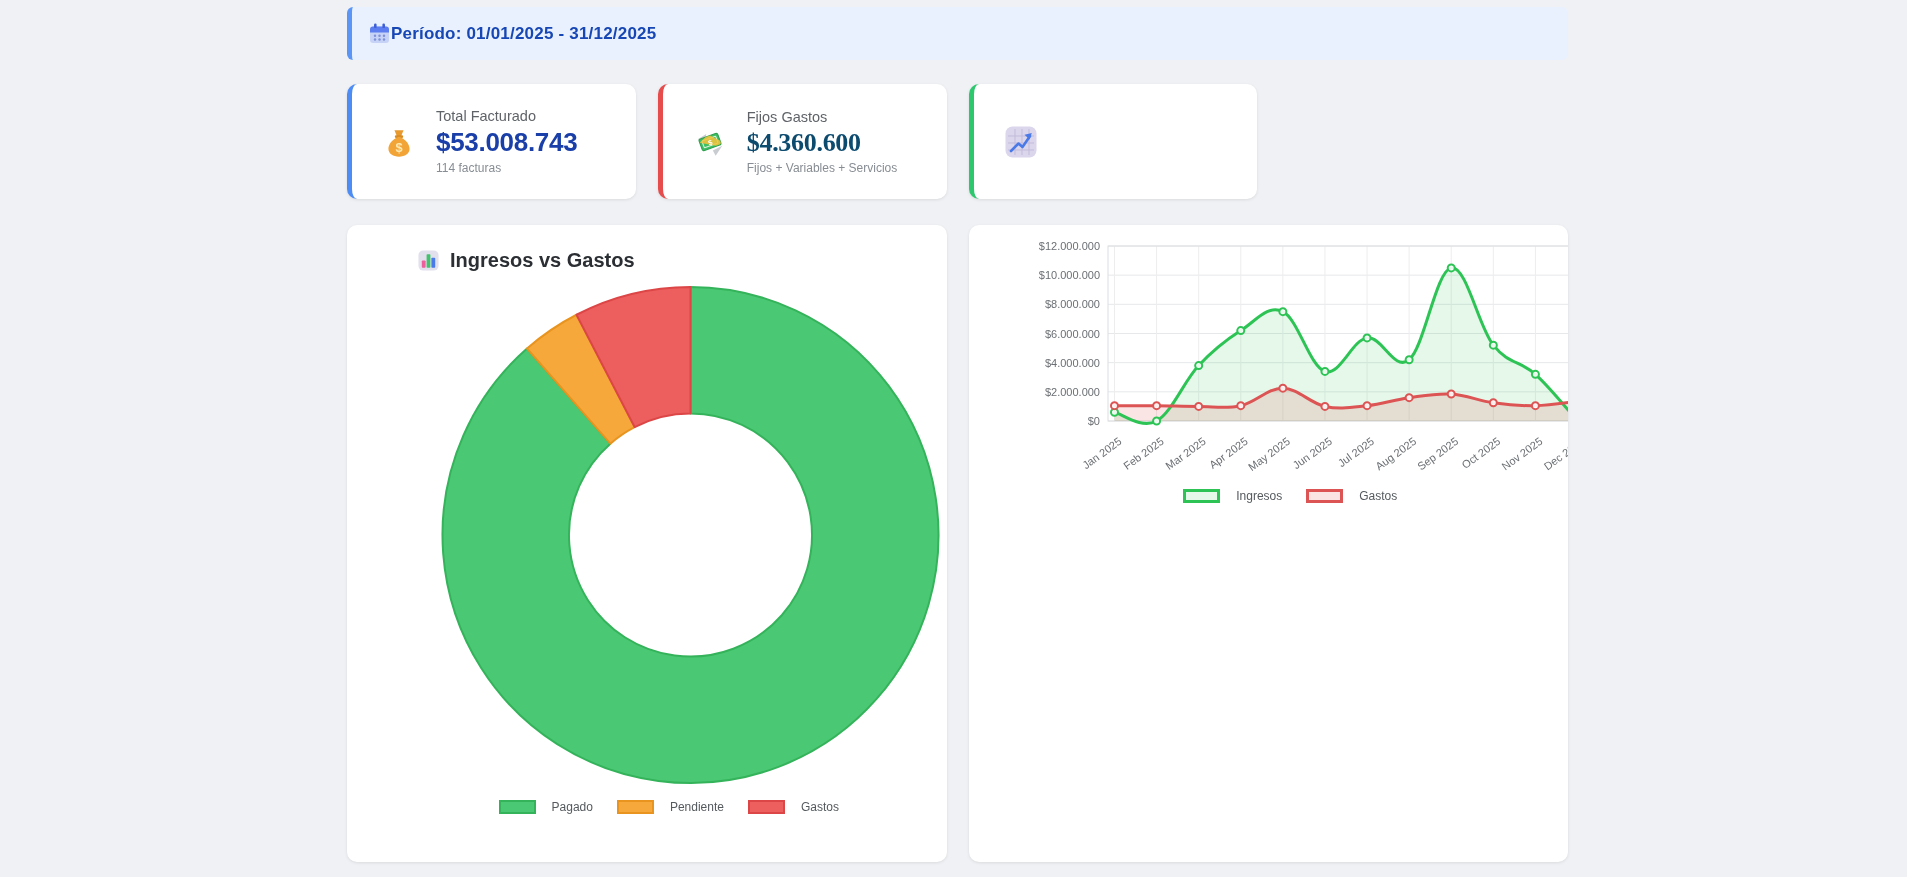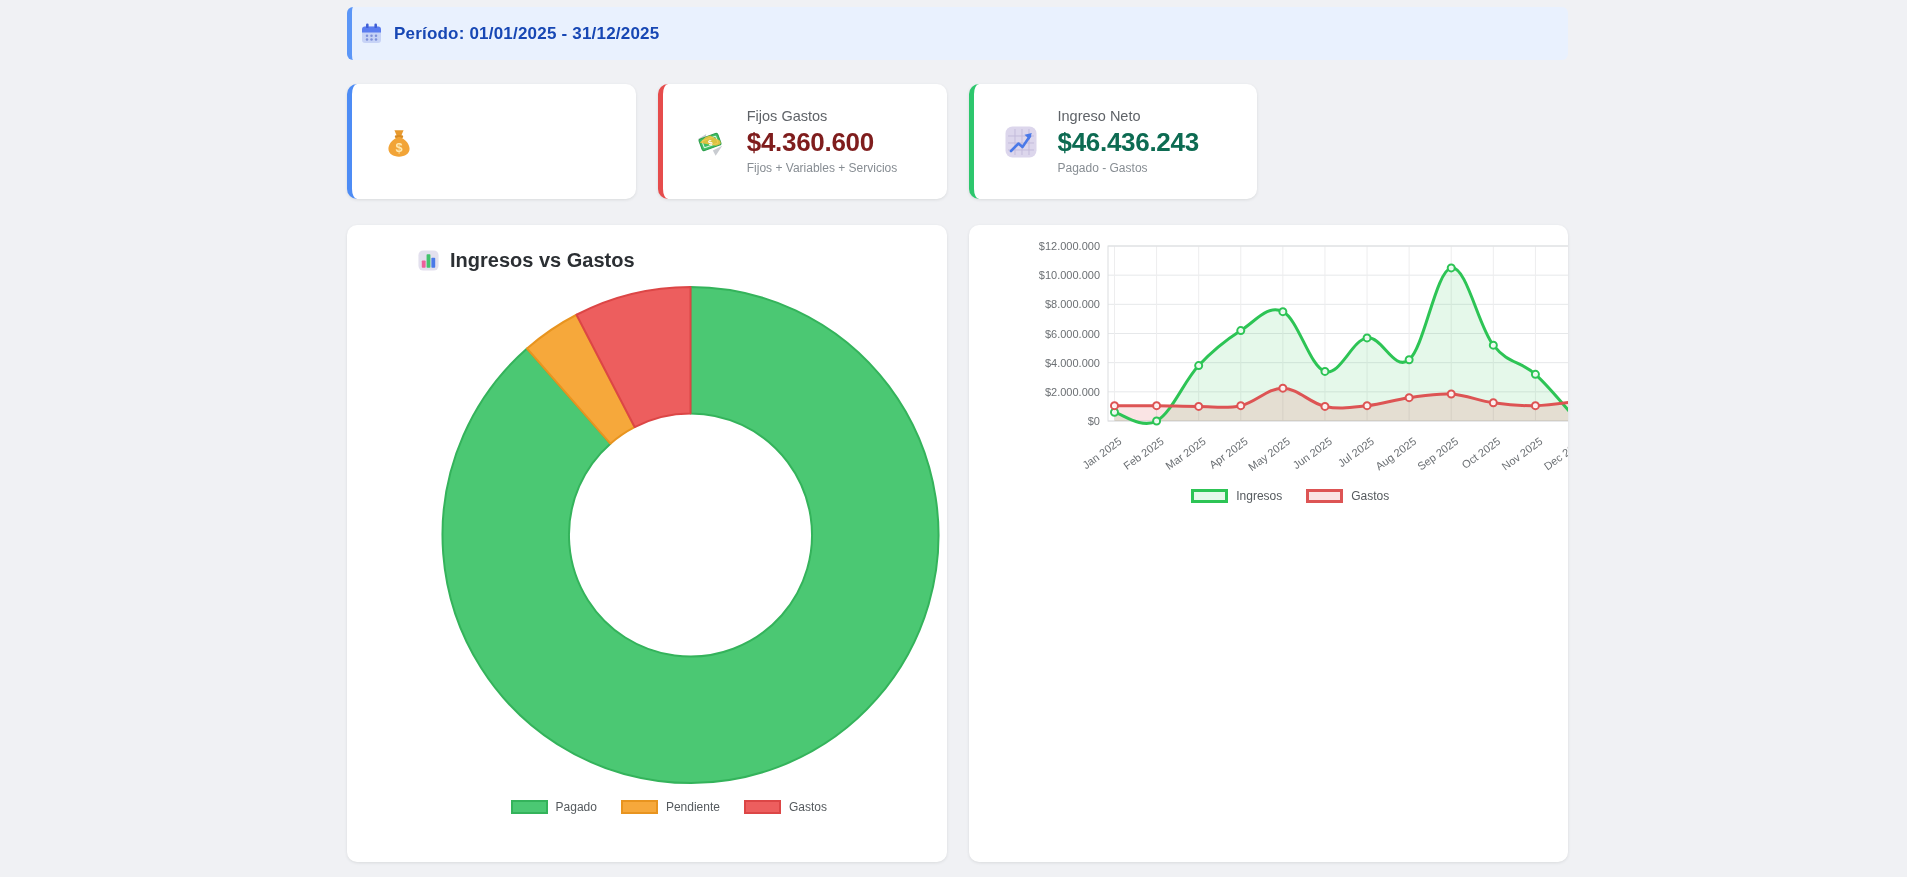--- a/index.html
+++ b/index.html
@@ -6,21 +6,21 @@
   html,body { width:1907px; height:877px; }
   .page {
     width:1907px; height:877px; background:#f0f1f4; position:relative; overflow:hidden;
     font-family:"Liberation Sans", sans-serif; color:#202124;
   }
   .content { position:absolute; left:347px; top:0; width:1221px; }
 
   
   .banner {
     margin-top:7px; height:53px; background:#e9f1fe; border-left:5px solid #5b96f7;
-    border-radius:6px; display:flex; align-items:center; padding-left:8px; gap:11px;
+    border-radius:6px; display:flex; align-items:center; padding-left:16px; 
   }
   .banner-text { font-size:17px; font-weight:bold; color:#1747b4; letter-spacing:.2px; }
   .icon-box { display:inline-flex; align-items:center; justify-content:center; }
 
   
   .cards { margin-top:24px; display:grid; grid-template-columns:repeat(4,1fr); gap:22px; }
   .card { background:#fff; border-radius:10px; box-shadow:0 1px 3px rgba(60,64,67,.12); }
   .stat {
     height:115px; border-left:5px solid #ccc; display:flex; align-items:center;
     padding:0 14px 0 30px; gap:20px;
@@ -35,21 +35,21 @@
   .chart-card { height:637px; overflow:hidden; position:relative;padding-left:44px; }
   .chart-title-row { display:flex; align-items:center; gap:10px; margin:24px 0 0 26px; }
   .chart-title { font-size:20px; font-weight:bold; color:#2b2f33; }
   .chart-svg { display:block; }
   #donut-svg { margin-top:10px; }
   #line-svg { margin-top:8px; }
 
   .legend { display:flex; justify-content:center; align-items:center; gap:24px; }
   #donut-legend { }
   #line-legend { margin-top:4px; }
-  .legend-item { display:flex; align-items:center; gap:8px; cursor:pointer;justify-content:flex-end; }
+  .legend-item { display:flex; align-items:center; gap:16px; cursor:pointer;justify-content:flex-end; }
   .legend-box { width:37px; height:14px; display:inline-block; }
   .legend-label { font-size:12px; color:#555a5e; }
 </style>
 </head>
 <body>
 
 <div class="page">
   <div class="content">
 
     <div class="banner">
@@ -76,64 +76,64 @@
 
       <div class="card stat" style="border-left-color: rgb(77, 140, 245);">
         <span class="icon-box">
           <svg width="34" height="34" viewBox="0 0 36 36">
             <path d="M13.2 5.5 h9.6 l-2.6 6.5 h-4.4 z" fill="#e89a2e"></path>
             <rect x="13.6" y="10.8" width="8.8" height="3" rx="1.4" fill="#d88b23"></rect>
             <path d="M18 12.5 C 10 15 6.8 21.5 6.8 25.2 c0 5.2 5 8.3 11.2 8.3 s11.2-3.1 11.2-8.3 c0-3.7-3.2-10.2-11.2-12.7 z" fill="#f2a437"></path>
             <text x="18" y="28.6" text-anchor="middle" font-size="13.5" font-weight="bold" fill="#ffe9b0" font-family="Liberation Sans, sans-serif">$</text>
           </svg>
         </span>
+        <div class="stat-body">
+          <div class="stat-label">Total Facturado</div>
+          <div class="stat-value" style="color: rgb(26, 63, 168);">$53.008.743</div>
+          <div class="stat-sub">114 facturas</div>
+        </div>
       </div>
 
 
       <div class="card stat" style="border-left-color: rgb(230, 76, 76);">
         <span class="icon-box">
           <svg width="34" height="34" viewBox="0 0 36 36">
             <polygon points="5,15 14,9.5 12.5,19" fill="#c9ccd1"></polygon>
             <polygon points="21,27 31,22 24,32.5" fill="#c9ccd1"></polygon>
             <g transform="rotate(-20 18 18)">
               <rect x="7.5" y="11.5" width="21" height="13" rx="2" fill="#3fbf63" stroke="#2ea04f" stroke-width="1.2"></rect>
               <rect x="10.3" y="14.2" width="15.4" height="7.6" rx="1" fill="none" stroke="#d9f2df" stroke-width="1.1"></rect>
               <path d="M7.5 15 l8 -3.5 h5 l8 9 v1.5 a2 2 0 0 1 -2 2 h-4 z" fill="#f5c33b" opacity="0.85"></path>
               <text x="18" y="21.2" text-anchor="middle" font-size="7.5" font-weight="bold" fill="#ffffff" font-family="Liberation Sans, sans-serif">$</text>
             </g>
           </svg>
         </span>
         <div class="stat-body">
           <div class="stat-label">Fijos Gastos</div>
-          <div class="stat-value" style="color: #7f1d1d;">$4.360.600</div>
+          <div class="stat-value" style="color: #0c4a6e; font-family: Liberation Serif, serif;">$4.360.600</div>
           <div class="stat-sub">Fijos + Variables + Servicios</div>
         </div>
       </div>
 
       <div class="card stat" style="border-left-color: rgb(45, 199, 109);">
         <span class="icon-box">
           <svg width="34" height="34" viewBox="0 0 34 34">
             <rect x="1.5" y="1.5" width="31" height="31" rx="7" fill="#dcd6ec"></rect>
             <g stroke="#c3bbdb" stroke-width="1">
               <line x1="11" y1="4" x2="11" y2="30"></line>
                 <line x1="18" y1="4" x2="18" y2="30"></line>
                 <line x1="25" y1="4" x2="25" y2="30"></line>
               <line x1="4" y1="11" x2="30" y2="11"></line>
                 <line x1="4" y1="18" x2="30" y2="18"></line>
                 <line x1="4" y1="25" x2="30" y2="25"></line>
             </g>
             <polyline points="7,26 14.5,18.5 18.5,22 26,11" fill="none" stroke="#4a79e8" stroke-width="2.6" stroke-linecap="round" stroke-linejoin="round"></polyline>
             <polygon points="27.8,8 20.5,9.8 25.6,14.6" fill="#4a79e8"></polygon>
           </svg>
         </span>
-        <div class="stat-body">
-          <div class="stat-label">Ingreso Neto</div>
-          <div class="stat-value" style="color: rgb(13, 107, 82);">$46.436.243</div>
-          <div class="stat-sub">Pagado - Gastos</div>
-        </div>
       </div>
     </div>
 
     <div class="charts">
 
       <div class="card chart-card">
         <div class="chart-title-row">
           <span class="icon-box">
             <svg width="23" height="23" viewBox="0 0 24 24">
               <rect x="1.5" y="1.5" width="21" height="21" rx="5" fill="#e3e0ee"></rect>

